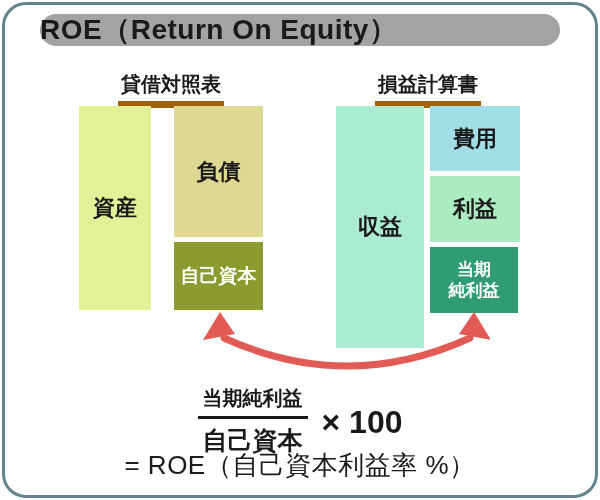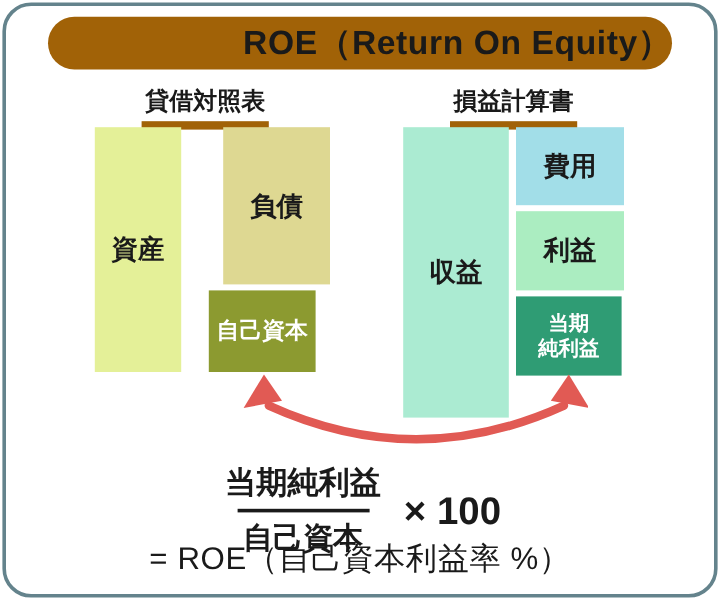--- a/index.html
+++ b/index.html
@@ -1,36 +1,36 @@
 <!DOCTYPE html>
 <html><head>
 <meta charset="utf-8">
 <style>
   html,body{margin:0;padding:0;background:#fff;}
   body{font-family:"Liberation Sans","DejaVu Sans",sans-serif;color:#1a1a1a;}
   .canvas{position:relative;width:600px;height:500px;background:#fff;overflow:hidden;}
   .frame{position:absolute;left:2px;top:2px;right:2px;bottom:2px;border:3px solid #64838C;border-radius:24px;}
-  .banner{position:absolute;left:40px;top:14px;width:520px;height:44px;background:#a16207;border-radius:24px;display:flex;align-items:center;justify-content:flex-end;}
+  .banner{position:absolute;left:40px;top:14px;width:520px;height:32px;background:#a3a3a3;border-radius:24px;display:flex;align-items:center;justify-content:flex-start;}
   .banner-title{font-size:28px;font-weight:bold;letter-spacing:0.5px;}
   .group-header{position:absolute;top:71px;display:flex;justify-content:center;}
   .bs-header{left:79px;width:184px;}
   .is-header{left:336px;width:184px;}
   .group-header span{font-size:20px;font-weight:bold;border-bottom:7px solid #a16207;padding:0 3px 3px 3px;}
   .block{position:absolute;display:flex;align-items:center;justify-content:center;font-weight:bold;font-size:22px;}
   .blk-assets{left:79px;top:106px;width:72px;height:204px;background:#E4F098;}
-  .blk-liabilities{left:186px;top:106px;width:89px;height:131px;background:#DED892;}
+  .blk-liabilities{left:174px;top:106px;width:89px;height:131px;background:#DED892;}
   .blk-equity{left:174px;top:242px;width:89px;height:68px;background:#8C9A30;color:#fff;font-size:19px;}
   .blk-revenue{left:336px;top:106px;width:88px;height:242px;background:#ABEBD2;}
   .blk-expenses{left:430px;top:106px;width:90px;height:65px;background:#A2DEE8;}
   .blk-profit{left:430px;top:176px;width:90px;height:66px;background:#ABEDC1;}
   .blk-net{left:430px;top:247px;width:88px;height:66px;background:#2F9C74;color:#fff;font-size:17px;line-height:1.25;text-align:center;white-space:pre-line;}
   .arrow-svg{position:absolute;left:190px;top:308px;width:300px;height:70px;}
   .formula-row{position:absolute;left:0;top:385px;width:600px;display:flex;align-items:center;justify-content:center;gap:14px;}
   .fraction{display:flex;flex-direction:column;align-items:center;}
-  .fraction .num{font-size:26px;font-weight:bold;padding:0 5px 4px 5px;}
+  .fraction .num{font-size:20px;font-weight:bold;padding:0 5px 4px 5px;}
   .fraction .den{font-size:25px;font-weight:bold;padding:5px 5px 0 5px;border-top:3px solid #1a1a1a;}
   .multiplier{font-size:32px;font-weight:bold;padding-top:2px;}
   .result-line{position:absolute;left:0;top:448px;width:600px;text-align:center;font-size:26px;font-weight:normal;letter-spacing:0.5px;}
 </style>
 </head>
 <body>
 
 <div class="canvas">
   <div class="frame"></div>
 

